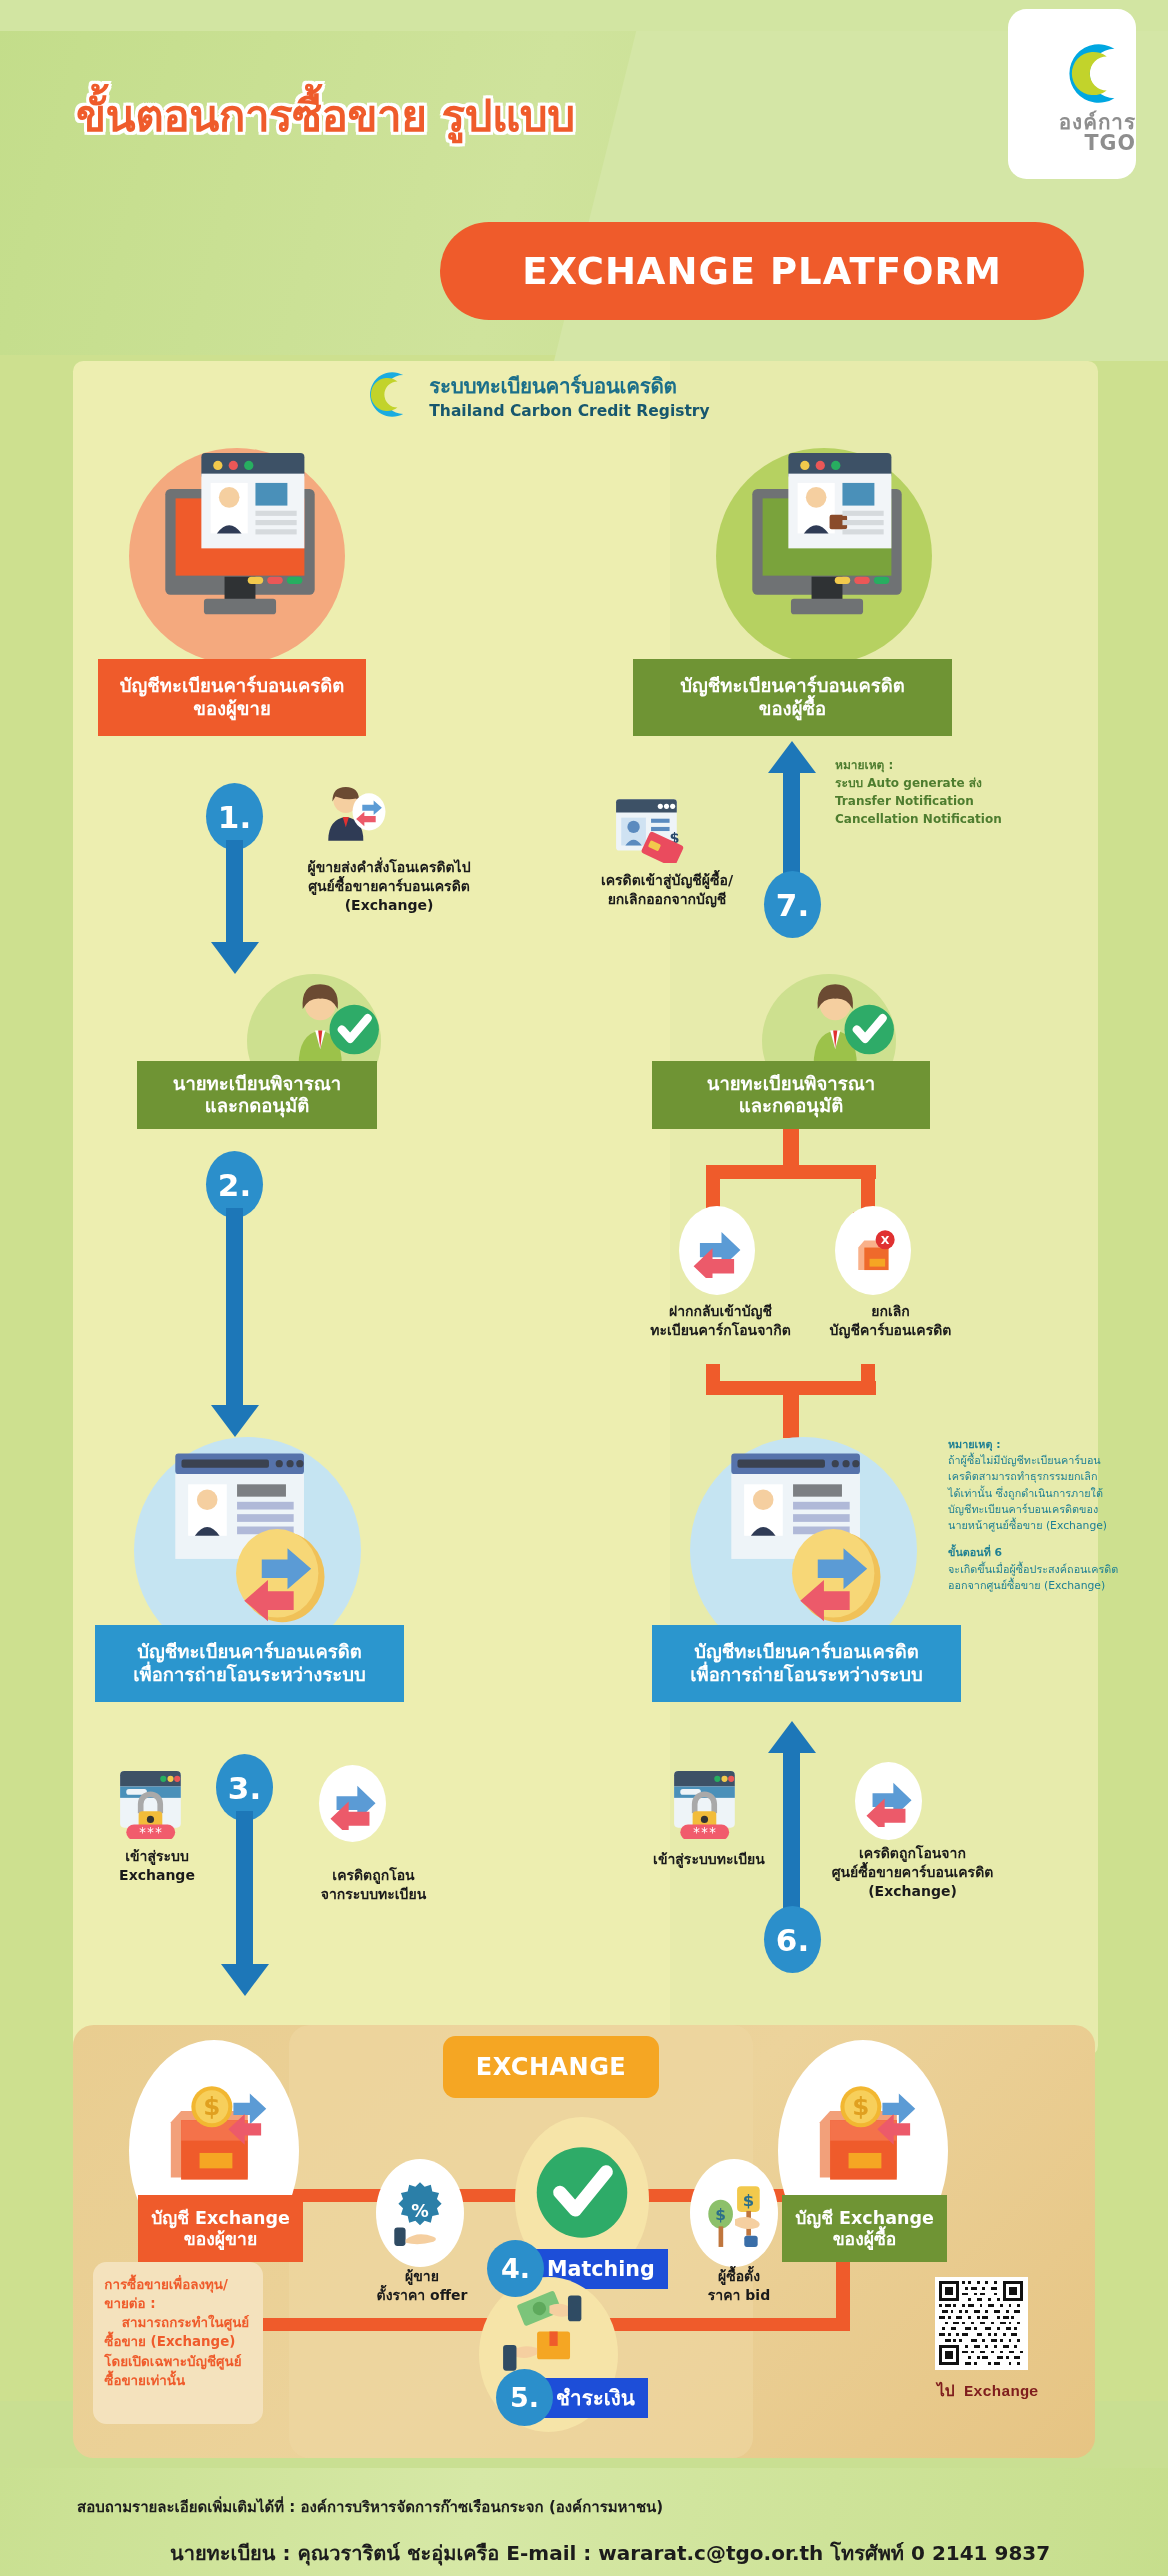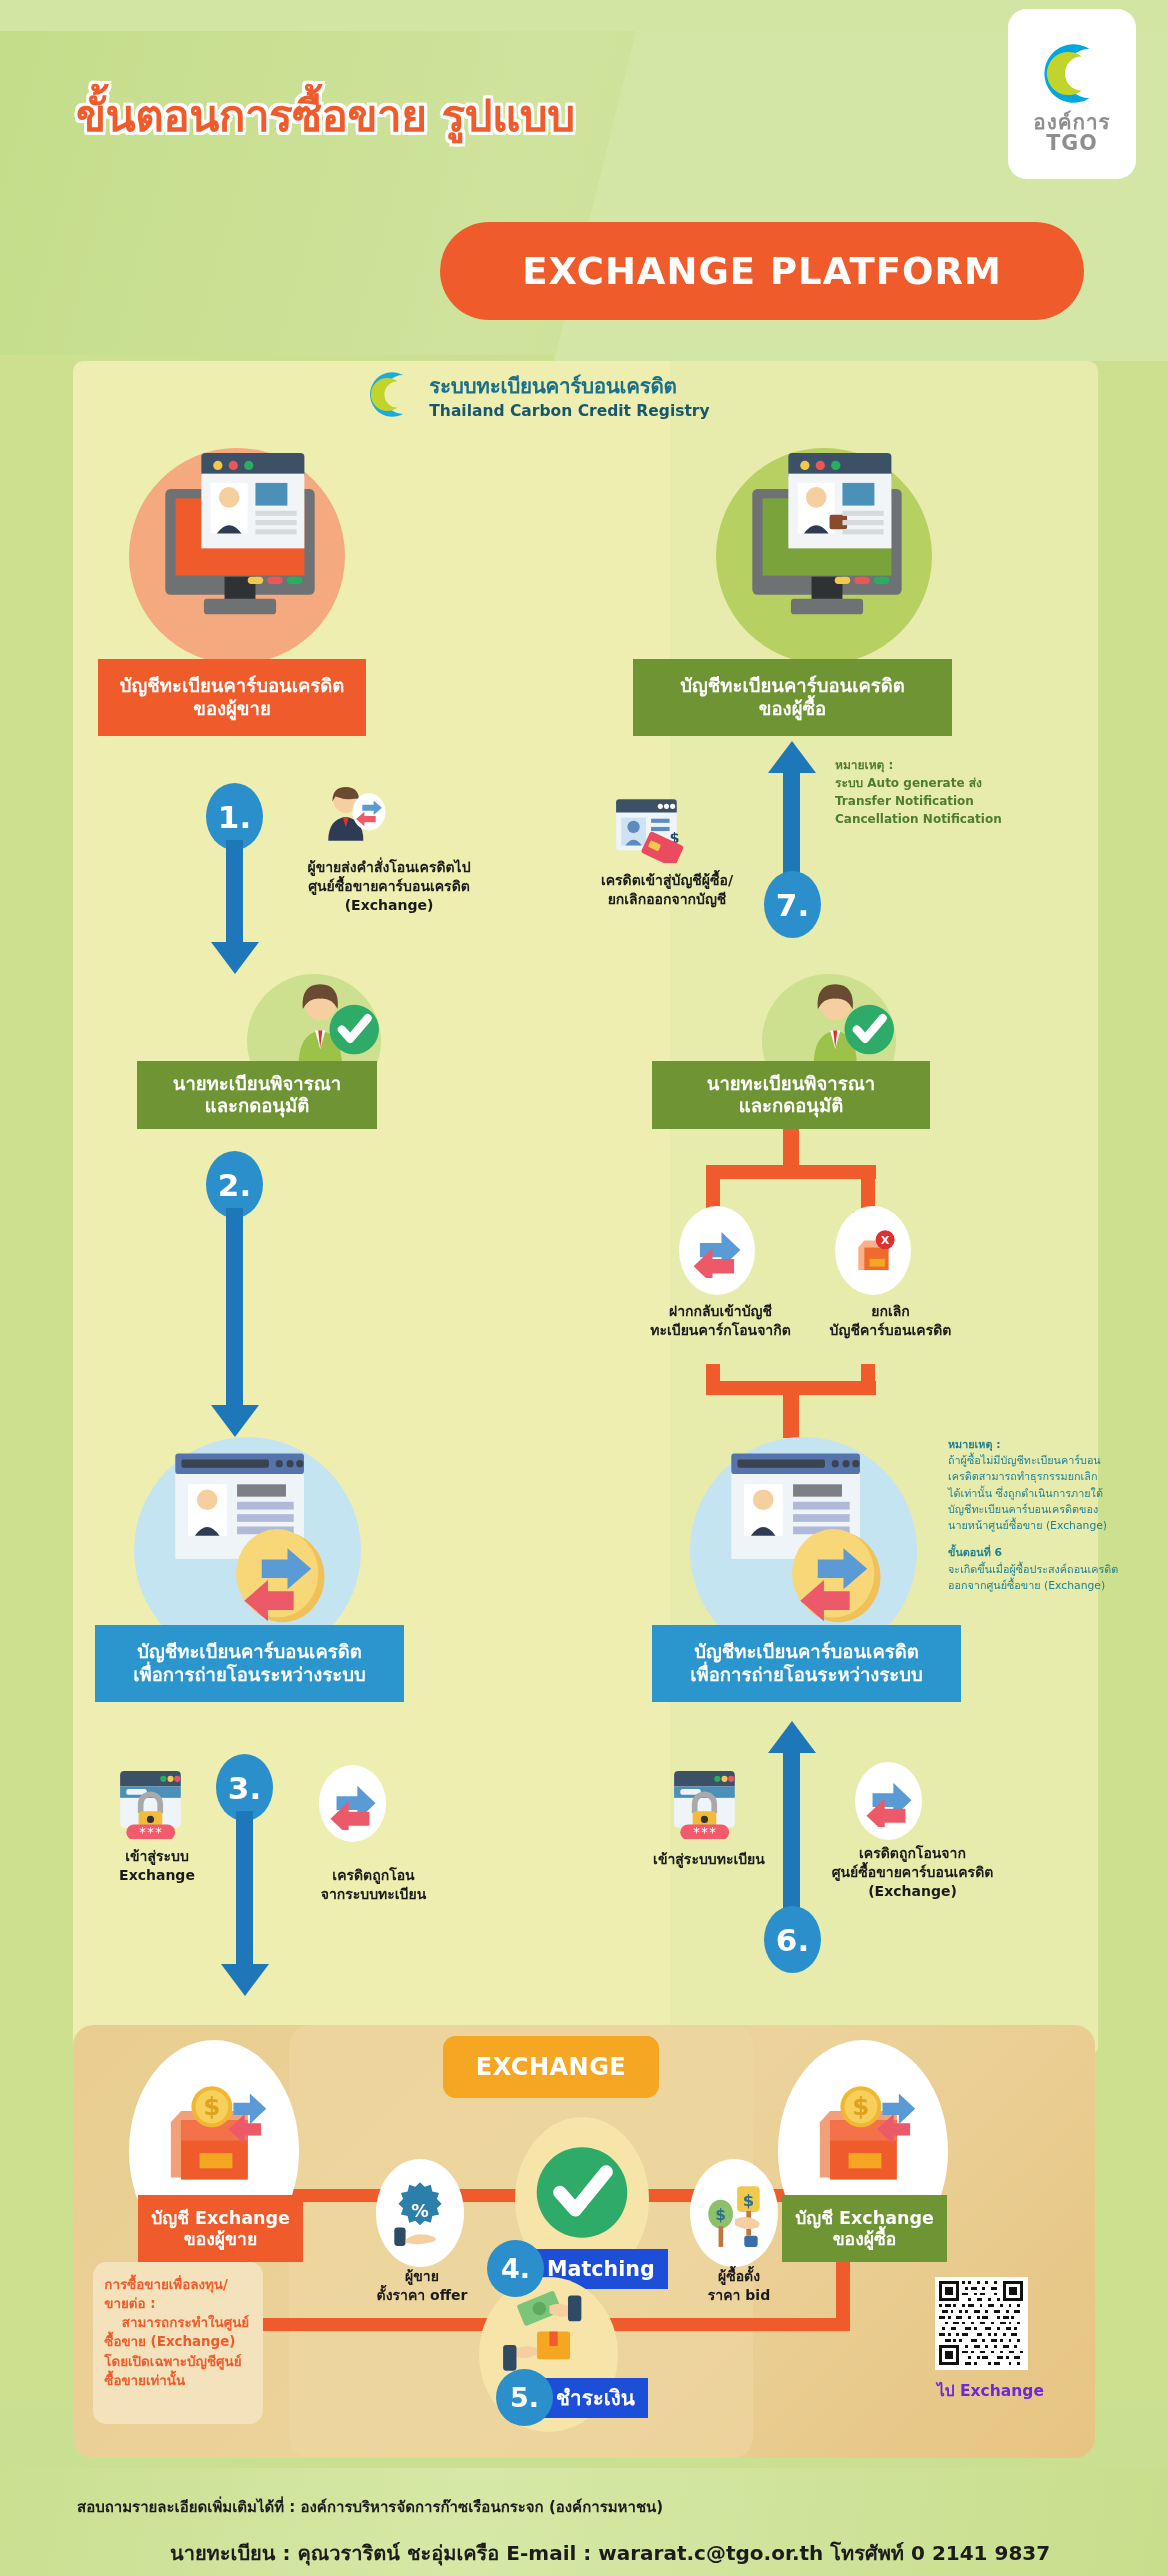--- a/index.html
+++ b/index.html
@@ -61,21 +61,21 @@
   }
   .badge-exchange {
     position: absolute; left: 440px; top: 222px; width: 644px; height: 98px;
     background: #ef5b2b; border-radius: 49px;
     display: flex; align-items: center; justify-content: center;
     color: #fff; font-size: 37px; font-weight: bold; letter-spacing: 1px;
   }
   .tgo-card {
     position: absolute; right: 32px; top: 9.3px; width: 128px; height: 170px;
     background: #fff; border-radius: 18.5px;
-    display:flex; flex-direction:column; align-items:center; justify-content:center;
+    display:flex; flex-direction:column; align-items:flex-end; justify-content:center;
   }
   .tgo-text { font-size: 20.6px; font-weight: bold; color:#8e8e8e; line-height: 1.0; letter-spacing:1px; text-align:center;}
 
   
   .registry { position: absolute; left: 361px; top: 366px; display:flex; align-items:center; gap:11.3px;}
   .registry-txt-th { font-size: 20.6px; font-weight: bold; color: #1b6f8a; letter-spacing:-0.3px;}
   .registry-txt-en { font-size: 15.5px; font-weight: bold; color: #17576e; }
 
   
   .label-box {
@@ -130,21 +130,21 @@
     display:flex; align-items:center; padding: 0 13.4px 0 20.6px; margin-left:-17.5px;
   }
   .note-card {
     position:absolute; left:93px; top:2262px; width:170px; height:162px;
     background:#f4e2bd; border-radius:13.4px; padding:13.4px 11.3px;
     color:#ef5b2b; font-size:13.4px; font-weight:bold; line-height:1.42;
   }
   .connector { position:absolute; background:#ef5b2b; }
 
   .qr { position:absolute; background:#fff; padding:4.1px; }
-  .qr-caption { position:absolute; font-size:15.5px; font-weight:bold; color:#6d28d9; }
+  .qr-caption { position:absolute; font-size:15.5px; font-weight:bold; color:#7f1d1d;font-family:Liberation Mono, monospace; }
 
   .footer-line { position:absolute; color:#1c1c1c; font-weight:bold; }
   .f1 { font-size:15px; }
   .f2 { font-size:20px; }
 </style>
 </head>
 <body>
 
 <div id="root">
 

